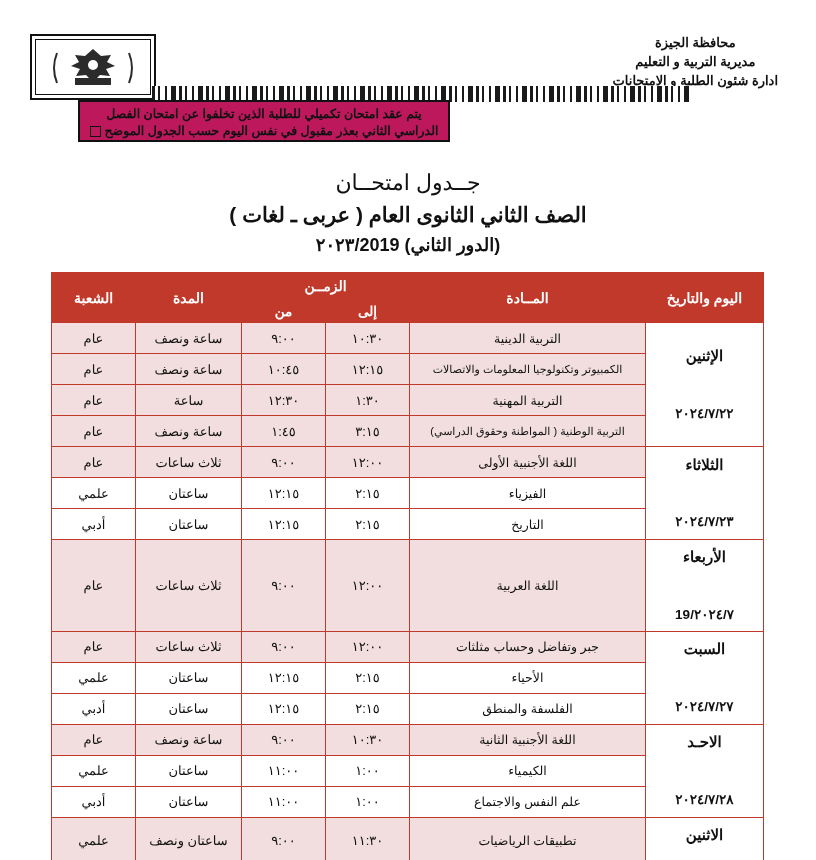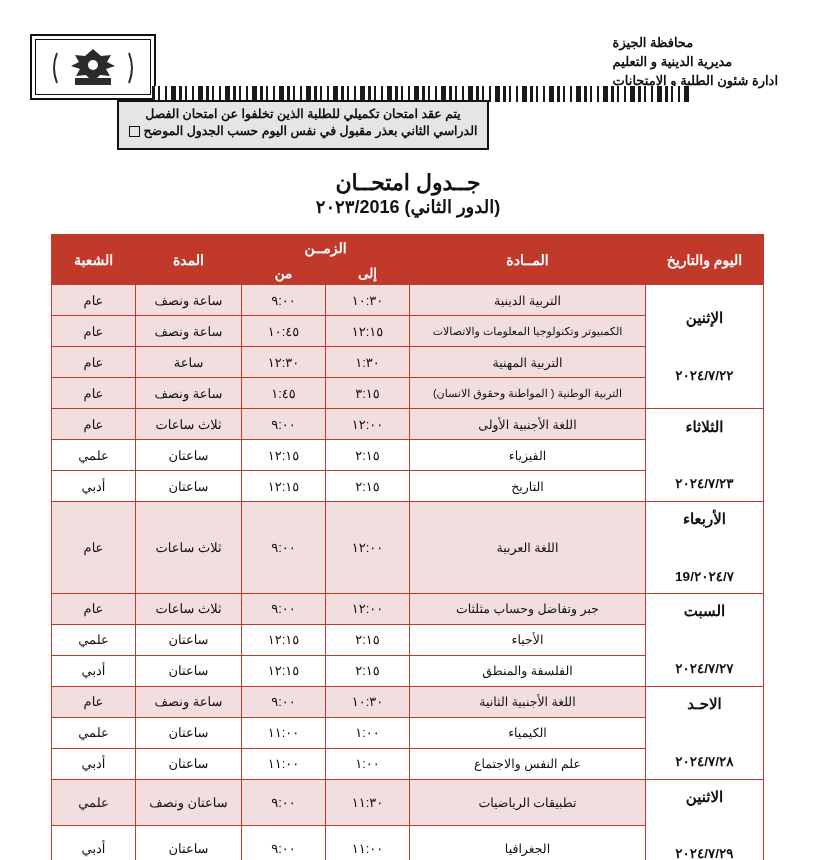--- a/index.html
+++ b/index.html
@@ -18,21 +18,21 @@
 
   
   .header {
     position: relative;
     height: 150px;
   }
   .ministry-lines {
     position: absolute;
     top: 34px;
     right: 38px;
-    text-align: left;
+    text-align: center;
     line-height: 1.45;
     margin-left: 31px;
   }
   .ministry-lines div {
     font-weight: bold;
     font-size: 13px;
     color: #111;
     letter-spacing: 0;
   }
 
@@ -75,25 +75,24 @@
         #1a1a1a 19px, #1a1a1a 24px,
         #ffffff 24px, #ffffff 27px);
   }
 
   .note-box {
     position: absolute;
     top: 100px;
     left: 78px;
     width: 352px;
     border: 2px solid #111;
-    background: #e5e5e5;
-    padding: 4px 8px 8px 8px;
+    background: #be185d;
+    padding: 4px 8px 0 8px;
     text-align: center;
     line-height: 1.35;
-    margin-left: 39px;
   }
   .note-box div {
     font-size: 12.5px;
     font-weight: bold;
     color: #111;
   }
   .note-box .note-line3 {
     display: flex;
     align-items: center;
     justify-content: center;
@@ -106,22 +105,23 @@
     border: 1.5px solid #111;
   }
 
   
   .titles {
     text-align: center;
     margin-top: 20px;
   }
   .title-1 {
     font-size: 22px;
-    font-weight: bold;
+    font-weight: normal;
     letter-spacing: 2px;
+    margin-bottom: 7px;
   }
   .title-2 {
     font-size: 21px;
     font-weight: bold;
     margin-bottom: 7px;
   }
   .title-3 {
     font-size: 18px;
     font-weight: bold;
   }
@@ -190,21 +190,21 @@
   col.c-dur { width: 106px; }
   col.c-sec { width: 84px; }
 </style>
 </head>
 <body>
 
 <div class="header">
 
   <div class="ministry-lines">
     <div>محافظة الجيزة</div>
-    <div>مديرية الدينية و التعليم</div>
+    <div>مديرية التربية و التعليم</div>
     <div>ادارة شئون الطلبة و الامتحانات</div>
   </div>
 
   <div class="logo-box">
     <div class="logo-inner"></div>
     <svg class="logo-eagle" width="96" height="46" viewBox="0 0 96 46">
       <path d="M48 4 L40 11 L30 10 L34 17 L26 21 L35 24 L31 31 L41 30 L48 37 L55 30 L65 31 L61 24 L70 21 L62 17 L66 10 L56 11 Z" fill="#2b2b2b"></path>
       <rect x="30" y="33" width="36" height="7" fill="#2b2b2b"></rect>
       <path d="M12 8 Q6 23 12 38" stroke="#2b2b2b" stroke-width="2" fill="none"></path>
       <path d="M84 8 Q90 23 84 38" stroke="#2b2b2b" stroke-width="2" fill="none"></path>
@@ -218,21 +218,22 @@
     <div>يتم عقد امتحان تكميلي للطلبة الذين تخلفوا عن امتحان الفصل</div>
     <div class="note-line3">
       <span>الدراسي الثاني بعذر مقبول في نفس اليوم حسب الجدول الموضح</span>
       <span class="note-square"></span>
     </div>
   </div>
 </div>
 
 <div class="titles">
   <div class="title-1">جــدول امتحــان</div>
-  <div class="title-3">(الدور الثاني) ٢٠٢٣/2016</div>
+  <div class="title-2">الصف الثاني الثانوى العام ( عربى ـ لغات )</div>
+  <div class="title-3">(الدور الثاني) ٢٠٢٣/2019</div>
 </div>
 
 <div class="table-wrap">
   <table class="sched">
     <colgroup>
       <col class="c-day">
         <col class="c-sub">
         <col class="c-from">
         <col class="c-to">
         <col class="c-dur">
@@ -271,21 +272,21 @@
           <td class="sec">عام</td>
         </tr>
         <tr class="shade">
           <td class="subject">التربية المهنية</td>
           <td class="time">١:٣٠</td>
           <td class="time">١٢:٣٠</td>
           <td class="dur">ساعة</td>
           <td class="sec">عام</td>
         </tr>
         <tr class="shade">
-          <td class="subject small">التربية الوطنية ( المواطنة وحقوق الانسان)</td>
+          <td class="subject small">التربية الوطنية ( المواطنة وحقوق الدراسي)</td>
           <td class="time">٣:١٥</td>
           <td class="time">١:٤٥</td>
           <td class="dur">ساعة ونصف</td>
           <td class="sec">عام</td>
         </tr>
         <tr class="shade">
           <td class="day" rowspan="3">
             <span class="dayname">الثلاثاء</span>
             <span class="daydate">٢٠٢٤/٧/٢٣</span>
           </td>

